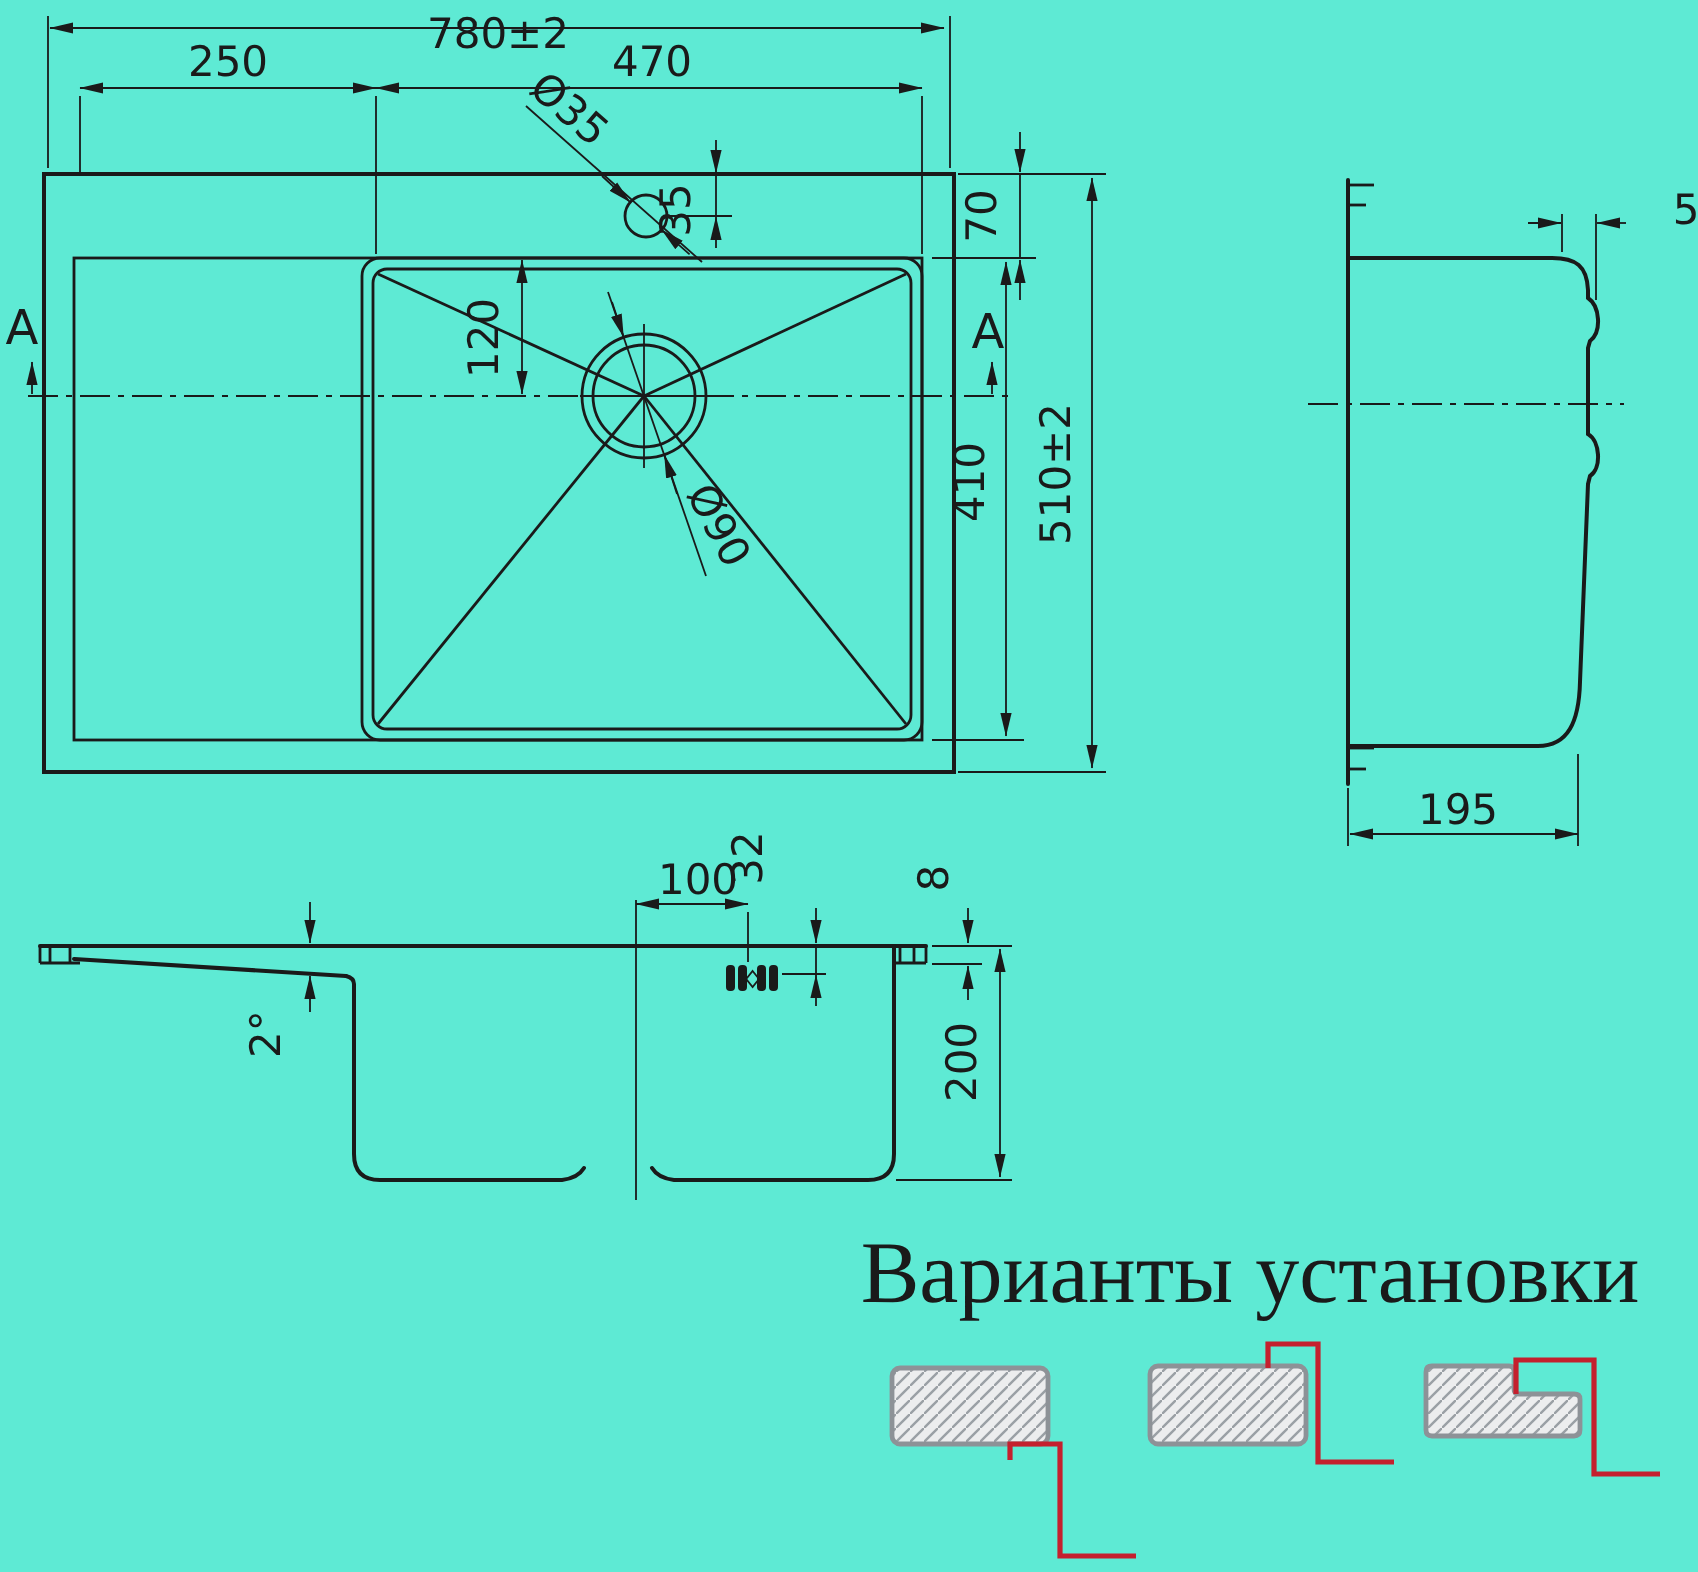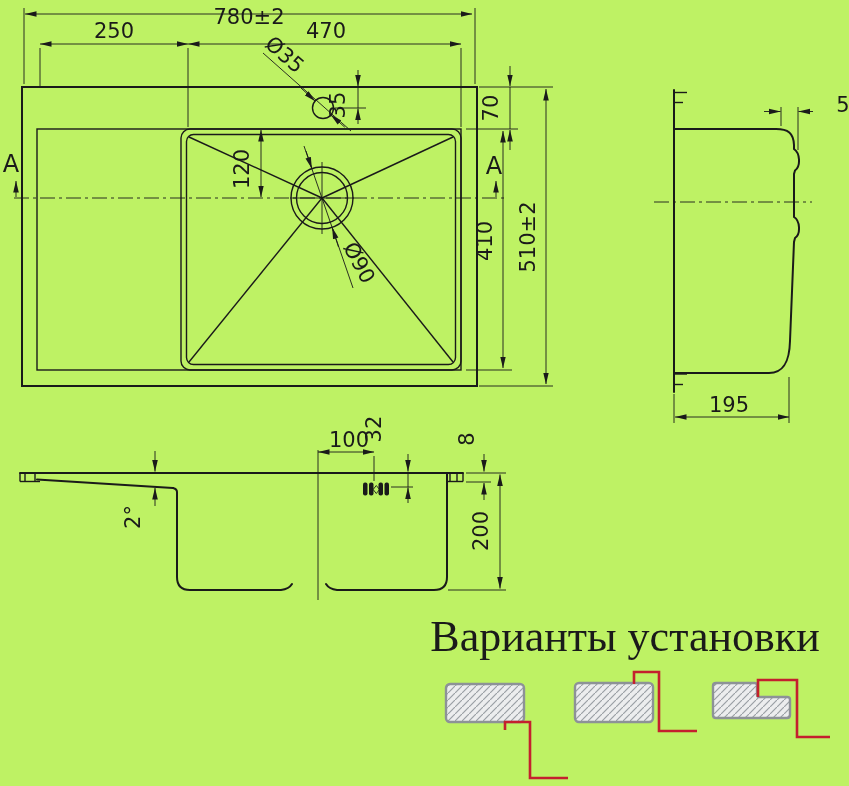--- a/index.html
+++ b/index.html
@@ -1,16 +1,16 @@
 <!DOCTYPE html>
 <html><head>
 <meta charset="utf-8">
 <style>
   html,body{margin:0;padding:0;background:#ffffff;}
-  .stage{position:relative;width:849px;height:786px;background:#bef264;overflow:hidden;text-align:right;}
+  .stage{position:relative;width:849px;height:786px;background:#5eead4;overflow:hidden;text-align:right;}
   svg text{font-family:"DejaVu Sans",sans-serif;fill:#1a1a1a;}
   .obj{stroke:#1a1a1a;stroke-width:2;fill:none;stroke-linecap:round;}
   .obj2{stroke:#1a1a1a;stroke-width:1.4;fill:none;}
   .thin{stroke:#1a1a1a;stroke-width:0.9;fill:none;}
   .dim{stroke:#1a1a1a;stroke-width:0.9;fill:none;}
   .cl{stroke:#1a1a1a;stroke-width:0.9;fill:none;stroke-dasharray:15 4 3 4;}
   .dtxt{font-size:21px;}
   .atxt{font-size:24px;}
   .title{font-family:"Liberation Serif","DejaVu Serif",serif;font-size:44px;}
 </style>

